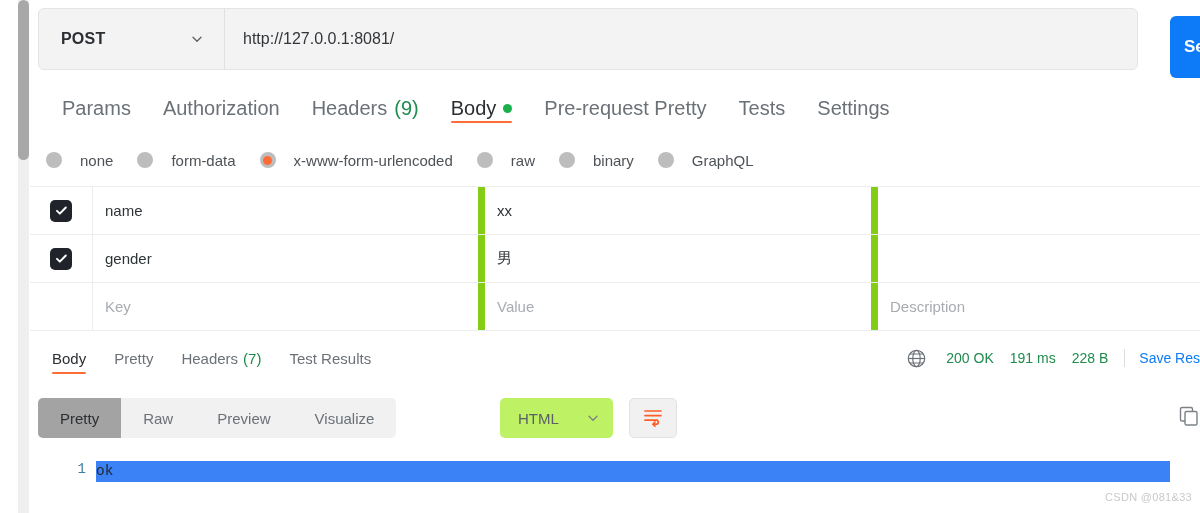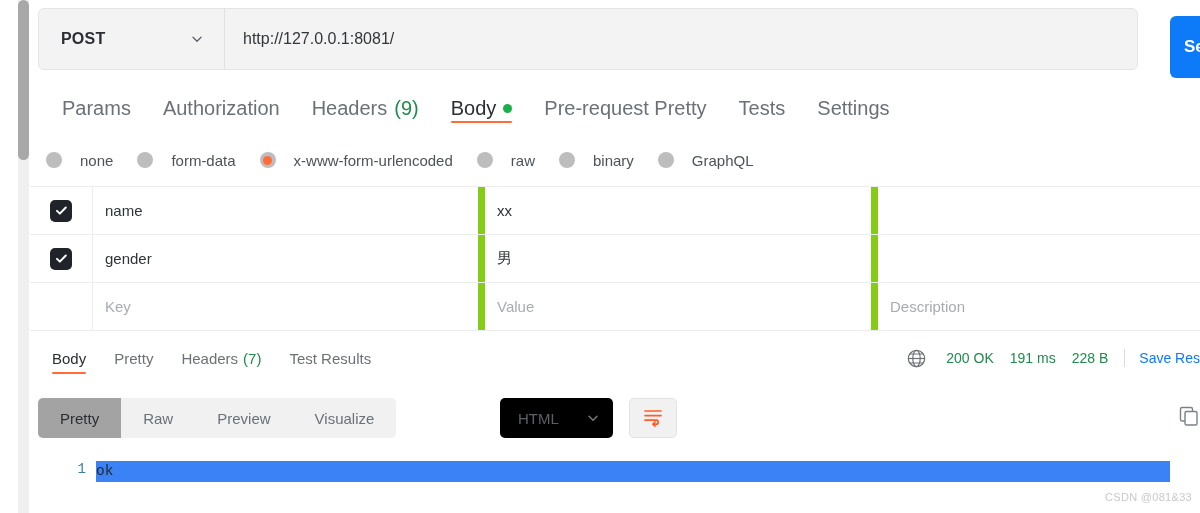--- a/index.html
+++ b/index.html
@@ -299,21 +299,21 @@
     white-space: nowrap;
   }
   .seg-item.active {
     background: #a3a3a3;
     color: #2b2f33;
   }
   .fmt-select {
     position: absolute;
     left: 470px; top: 6px;
     width: 113px; height: 40px;
-    background: #000000;
+    background: #bef264;
     border-radius: 5px;
     display: flex;
     align-items: center;
     justify-content: space-between;
     padding: 0 13px 0 18px;
     cursor: pointer;
     font-size: 15px;
     color: #5a6066;
   }
   .wrap-btn {

